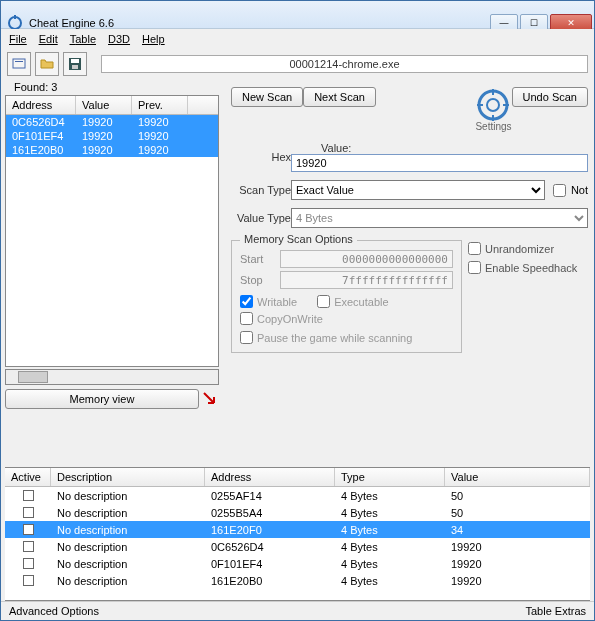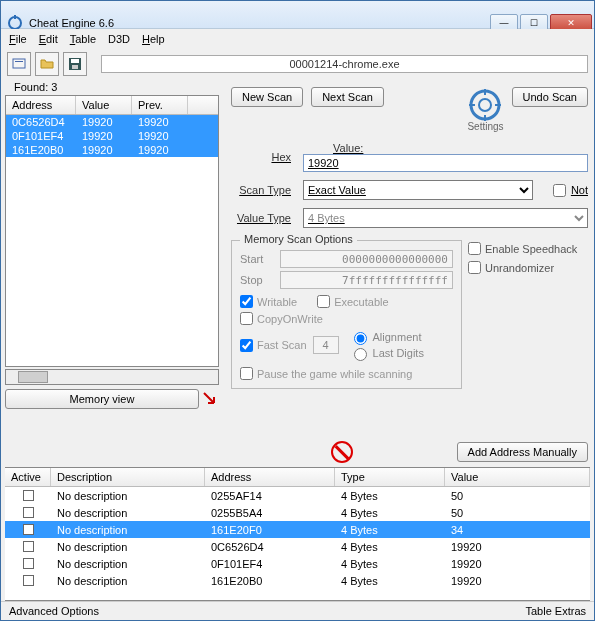--- a/index.html
+++ b/index.html
@@ -5,44 +5,44 @@
 * { box-sizing: border-box; font-family: "Segoe UI", Tahoma, sans-serif; font-size: 11px; }
 body { margin: 0; background: #fff; }
 .window { width: 595px; height: 621px; border: 1px solid #3b6ea5; background: #f0f0f0; display: flex; flex-direction: column; }
 .titlebar { height: 28px; background: linear-gradient(#e8f1fb, #d5e5f7); display: flex; align-items: center; padding: 16px 2px 0 6px; border-bottom: 1px solid #b8caDB; }
 .titlebar .appicon { width: 16px; height: 16px; margin-right: 6px; }
 .titlebar .title { flex: 1; color: #000; }
 .winbtns { display: flex; gap: 2px; }
 .winbtn { width: 28px; height: 18px; border: 1px solid #8aa7c7; border-radius: 2px; background: linear-gradient(#f2f7fc,#d7e6f5); display: flex; align-items: center; justify-content: center; font-size: 9px; }
 .winbtn.close { background: linear-gradient(#e68a7e,#c94b3b); color: #fff; border-color:#a33; width:42px; }
 .menubar { height: 20px; display: flex; align-items: center; gap: 12px; padding: 0 8px; background: #f0f0f0; }
-.menubar span { color: #000; }
+.menubar span { color: #000; text-decoration: underline; }
 .menubar span u { text-decoration: underline; }
 .toolbar { height: 30px; display: flex; align-items: center; padding: 2px 6px; gap: 4px; text-align: right; }
 .toolbtn { width: 24px; height: 24px; border: 1px solid #999; background: #f5f5f5; display: flex; align-items: center; justify-content: center; }
 .progress { flex: 1; height: 18px; border: 1px solid #aaa; background: #fff; margin-left: 10px; display:flex; align-items:center; justify-content:center; color:#333; }
 .mainrow { display: flex; flex: 1; min-height: 0; }
 .leftpane { width: 222px; display: flex; flex-direction: column; border-right: 0; }
 .found { padding: 2px 13px; color: #000; }
 .resultgrid { border: 1px solid #888; margin: 0 4px; height: 272px; background: #fff; display: flex; flex-direction: column; overflow: hidden; }
 .gridhead { display: flex; background: linear-gradient(#fdfdfd,#ececec); border-bottom: 1px solid #bbb; }
 .gridhead div { padding: 3px 6px; border-right: 1px solid #ccc; }
 .gridbody { flex:1; overflow:auto; font-family: Consolas, monospace; font-size: 11px; }
 .gridrow { display: flex; background: #3399ff; color: #fff; }
 .gridrow div { padding: 1px 6px; }
 .col-a { width: 70px; } .col-v { width: 56px; } .col-p { width: 56px; }
 .hscroll { height:16px; border:1px solid #888; margin: 2px 4px 0 4px; background:#eee; display:flex; align-items:center; }
 .hscroll .thumb { width:30px; height:12px; background:#cfcfcf; border:1px solid #999; margin-left:12px;}
 .memrow { display:flex; gap:2px; margin:4px; align-items:center;}
 .btn { border:1px solid #8a8a8a; background:linear-gradient(#fdfdfd,#e6e6e6); padding:3px 10px; border-radius:3px; color:#000; }
 .rightpane { flex:1; padding: 2px 6px 6px 2px; display:flex; flex-direction:column; }
-.scanbtns { display:flex; gap:8px; margin:6px 0 8px 6px; align-items:flex-start;}
+.scanbtns { display:flex; gap:0; margin:6px 0 8px 6px; align-items:flex-start;}
 .scanbtns .spacer { flex:1; }
 .engineicon { width:36px; height:36px; }
-.valrow { display:flex; align-items:center; gap:12px; margin:2px 0 6px 6px;text-decoration:underline;}
+.valrow { display:flex; align-items:center; gap:0; margin:2px 0 6px 6px;}
 .valrow label { width:60px; text-align:right; color:#333;}
 .valrow input.txt { flex:1; border:1px solid #7a9ac7; padding:2px 4px; height:20px; background:#fff; }
 .valrow select { flex:1; border:1px solid #7a7a7a; height:20px; background:#fff;}
 .notchk { display:flex; align-items:center; gap:2px; margin-left:4px;}
 .group { border:1px solid #bbb; margin:6px 0 0 6px; padding:6px 8px 6px 8px; position:relative;}
 .group .legend { position:absolute; top:-8px; left:8px; background:#f0f0f0; padding:0 4px; color:#333;}
 .grow { display:flex; align-items:center; gap:6px; margin:3px 0;}
 .grow label { width:34px; color:#888;}
 .grow input.mem { flex:1; border:1px solid #bbb; color:#888; background:#f4f4f4; padding:2px 4px; font-family:Consolas,monospace; text-align:right; height:18px;}
 .chkrow { display:flex; align-items:center; gap:4px; margin:2px 0; color:#555;}
@@ -223,64 +223,40 @@
                 </div>
               <div class="chkrow disabled">
                   <input type="checkbox" style="accent-color: rgb(136, 136, 136);">
                   <span>Executable</span>
                 </div>
             </div>
             <div class="chkrow disabled">
                 <input type="checkbox" style="">
                 <span>CopyOnWrite</span>
               </div>
-            <div class="fastrow">
-              <div class="chkrow disabled">
-                  <input type="checkbox" checked="" style="">
-                  <span>Fast Scan</span>
-                </div>
-              <input class="num" value="4" style="">
-              <div class="radios">
-                <label>
-                    <input type="radio" checked="" style="">
-                    <span>Alignment</span>
-                  </label>
-                <label>
-                    <input type="radio" style="">
-                    <span>Last Digits</span>
-                  </label>
-              </div>
-            </div>
             <div class="chkrow disabled" style="margin-top:6px;align-items:center;">
                 <input type="checkbox" style="">
                 <span>Pause the game while scanning</span>
               </div>
           </div>
         </div>
         <div class="rightcol">
           <div class="chkrow">
               <input type="checkbox" style="">
-              <span>Enable Speedhack</span>
+              <span>Unrandomizer</span>
             </div>
           <div class="chkrow">
               <input type="checkbox" style="">
-              <span>Unrandomizer</span>
-            </div>
-        </div>
-      </div>
-    </div>
-  </div>
-
-  <div class="addrow">
-    <div style="width:220px"></div>
-    <div style="flex:1;text-align:center">
-        <div class="stopicon"></div>
-      </div>
-    <button class="btn">Add Address Manually</button>
-  </div>
+              <span>Enable Speedhack</span>
+            </div>
+        </div>
+      </div>
+    </div>
+  </div>
+
 
   <div class="addrtable">
     <div class="athead">
       <div class="ac-act">Active</div>
       <div class="ac-desc">Description</div>
       <div class="ac-addr">Address</div>
       <div class="ac-type">Type</div>
       <div class="ac-val">Value</div>
     </div>
     <div class="atbody" id="atbody">

